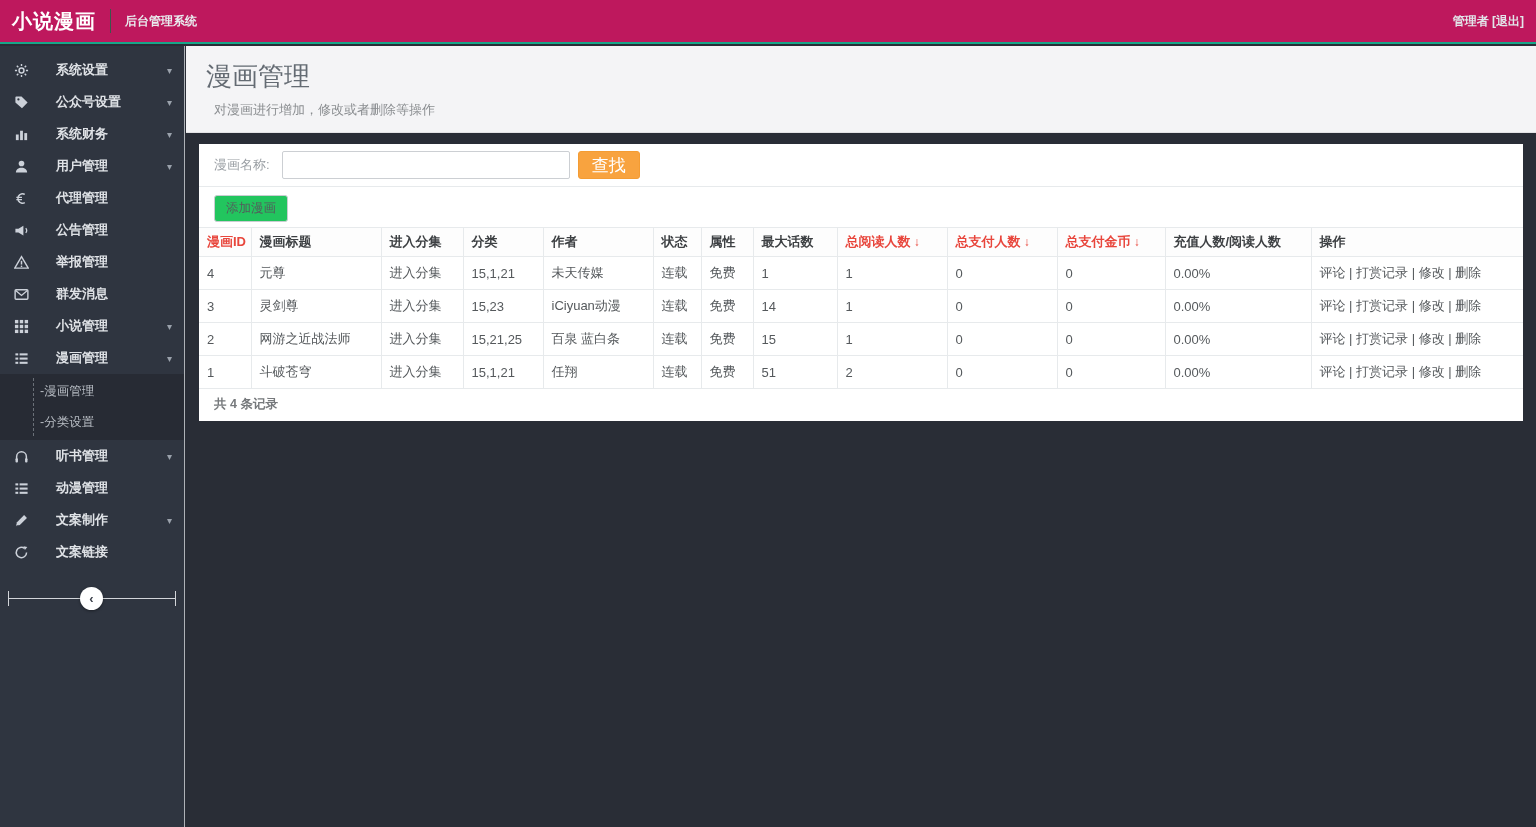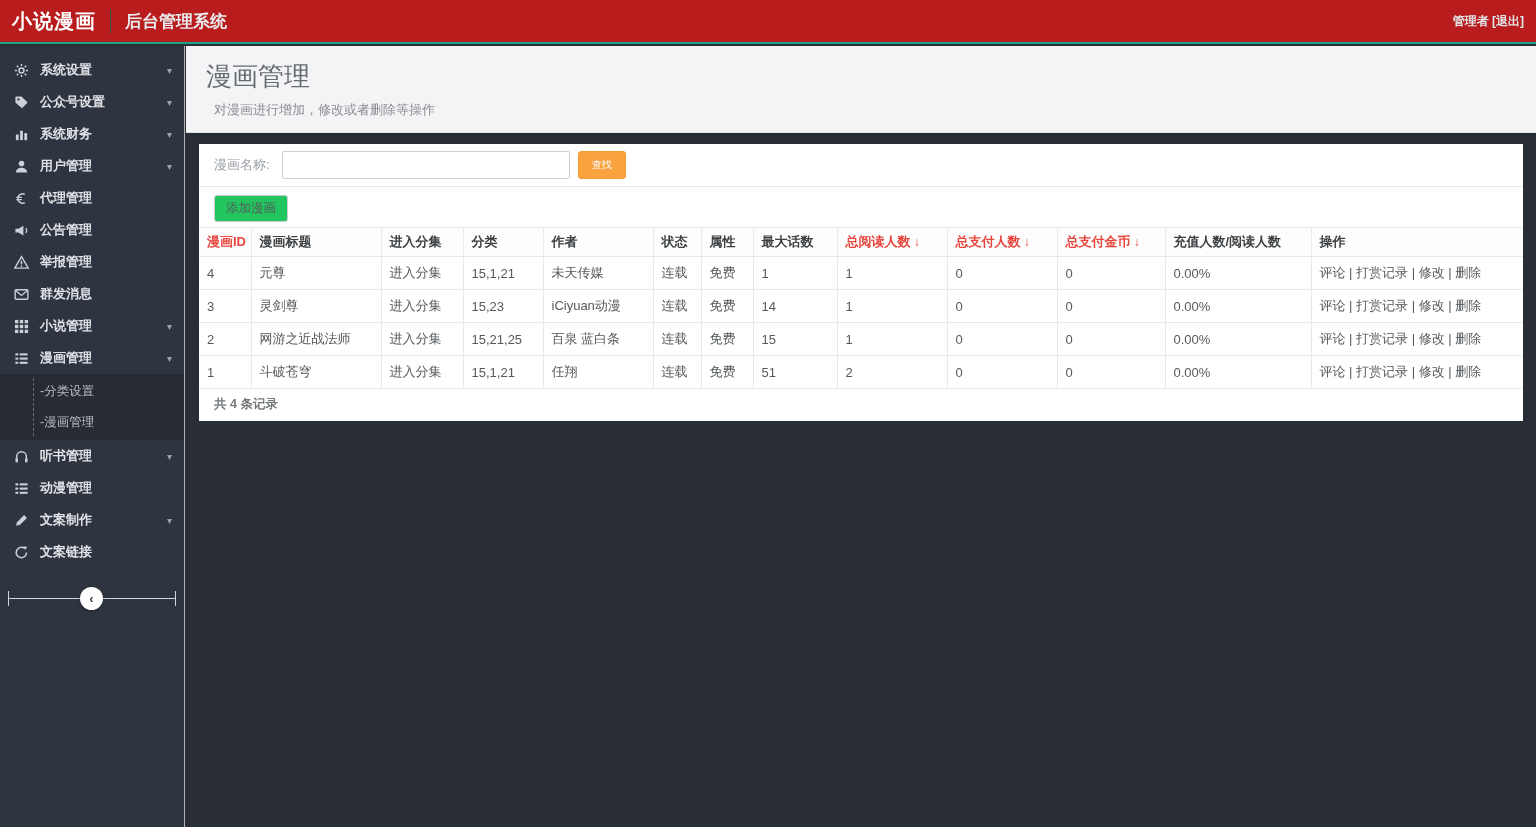--- a/index.html
+++ b/index.html
@@ -4,37 +4,37 @@
 <style>
   * { box-sizing: border-box; margin: 0; padding: 0; }
   html,body { width:1536px; height:827px; overflow:hidden; }
   body {
     font-family: "Liberation Sans", "DejaVu Sans", sans-serif;
     background:#292d36; position:relative; font-size:13px;
   }
   
   .topbar{
     position:absolute; left:0; top:0; width:1536px; height:44px;
-    background:#b91c1c; border-bottom:2px solid #18a689;
+    background:#be185d; border-bottom:2px solid #18a689;
     display:flex; align-items:center; color:#fff; z-index:5;
   }
   .logo{ font-size:20px; font-weight:bold; letter-spacing:1px; padding:0 14px 0 12px; }
   .logo-divider{ width:1px; height:24px; background:#3c564c; margin-right:14px; }
-  .topbar-subtitle{ font-size:17px; font-weight:bold; color:#e9ecef; }
+  .topbar-subtitle{ font-size:12px; font-weight:bold; color:#e9ecef; }
   .topbar-right{ margin-left:auto; padding-right:12px; font-size:12px; color:#e2e6ea; font-weight:bold; }
   .topbar-right .logout{ cursor:pointer; }
   
   .sidebar{
     position:absolute; left:0; top:46px; width:185px; height:781px;
     background:#2f3540; border-right:1px solid #aeb2b7;
   }
   .menu{ padding-top:8px; }
   .s-item{
     height:32px; display:flex; align-items:center; padding:0 12px 0 14px;
-    color:#dfe2e6; font-weight:bold; font-size:13px; cursor:pointer;
+    color:#dfe2e6; font-weight:bold; font-size:13px; cursor:pointer;gap:16px;
   }
   .s-item .mi{ width:15px; height:15px; margin-right:11px; flex:0 0 15px; }
   .s-item .caret{ margin-left:auto; color:#9aa1ab; font-size:10px; }
   .submenu{ background:#272b34; position:relative; padding:2px 0; }
   .submenu:before{
     content:""; position:absolute; left:33px; top:4px; bottom:4px;
     border-left:1px dashed #6a7078;
   }
   .sub-item{
     height:31px; line-height:31px; padding-left:40px; color:#b7bcc3;
@@ -59,21 +59,21 @@
   .content{ height:694px; background:#292d36; padding:11px 13px; }
   .panel{ background:#fff; width:100%; }
   .search-row{ padding:7px 15px; display:flex; align-items:center; border-bottom:1px solid #e7eaec; }
   .search-label{ color:#999ea3; font-size:13px; margin-right:12px; }
   .search-input{
     width:288px; height:28px; border:1px solid #cccfd3; border-radius:2px;
     padding:0 8px; font-size:13px; color:#555; outline:none;
   }
   .btn-search{
     margin-left:8px; height:28px; padding:0 13px; background:#f8a33f; color:#fff;
-    border:1px solid #f49c33; border-radius:3px; font-size:10px; cursor:pointer;
+    border:1px solid #f49c33; border-radius:3px; font-size:17px; cursor:pointer;
   }
   .add-row{ padding:5px 15px 5px 15px; border-bottom:0; }
   .btn-add{
     height:27px; padding:0 11px; background:#22c55e; border:1px solid #c9cdd1;
     border-radius:3px; color:#55595c; font-size:12.5px; cursor:pointer; margin-top:3px;
   }
   table{ width:100%; border-collapse:collapse; table-layout:fixed; }
   th,td{
     border:1px solid #e7eaec; text-align:left; font-size:13px;
     padding:5px 8px; overflow:hidden; white-space:nowrap;
@@ -238,22 +238,22 @@
         <span class="caret">▾</span>
       </div>
       <div class="s-item">
         <svg class="mi" viewBox="0 0 16 16" style="color: rgb(204, 209, 217);">
           <use href="#sym-list"></use>
         </svg>
         <span class="s-label">漫画管理</span>
         <span class="caret">▾</span>
       </div>
       <div class="submenu">
+        <div class="sub-item">-漫画管理</div>
         <div class="sub-item">-分类设置</div>
-        <div class="sub-item">-漫画管理</div>
       </div>
       <div class="s-item">
         <svg class="mi" viewBox="0 0 16 16" style="color: rgb(204, 209, 217);">
           <use href="#sym-audio"></use>
         </svg>
         <span class="s-label">听书管理</span>
         <span class="caret">▾</span>
       </div>
       <div class="s-item">
         <svg class="mi" viewBox="0 0 16 16" style="color: rgb(204, 209, 217);">

